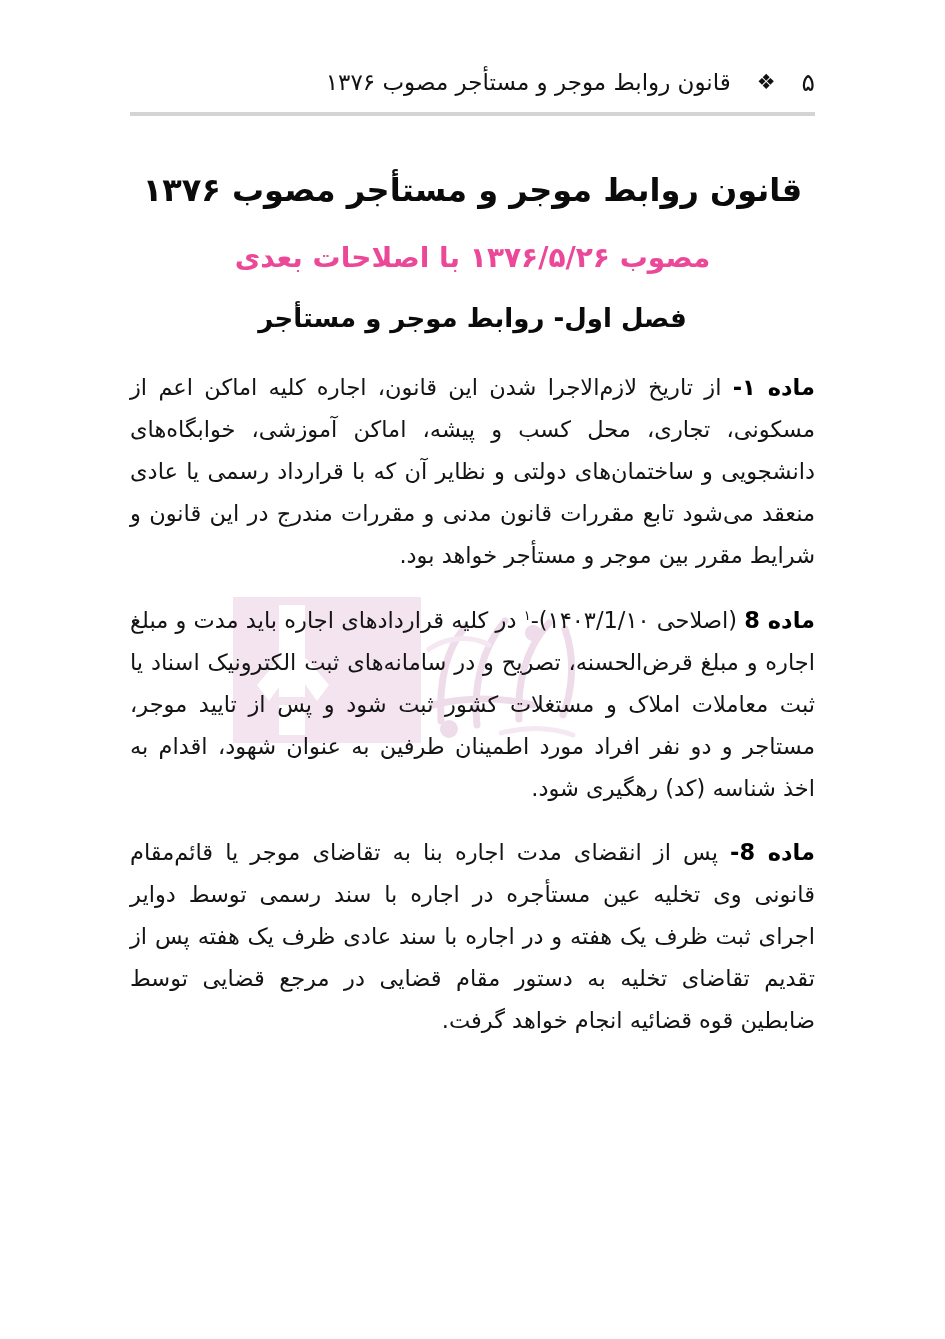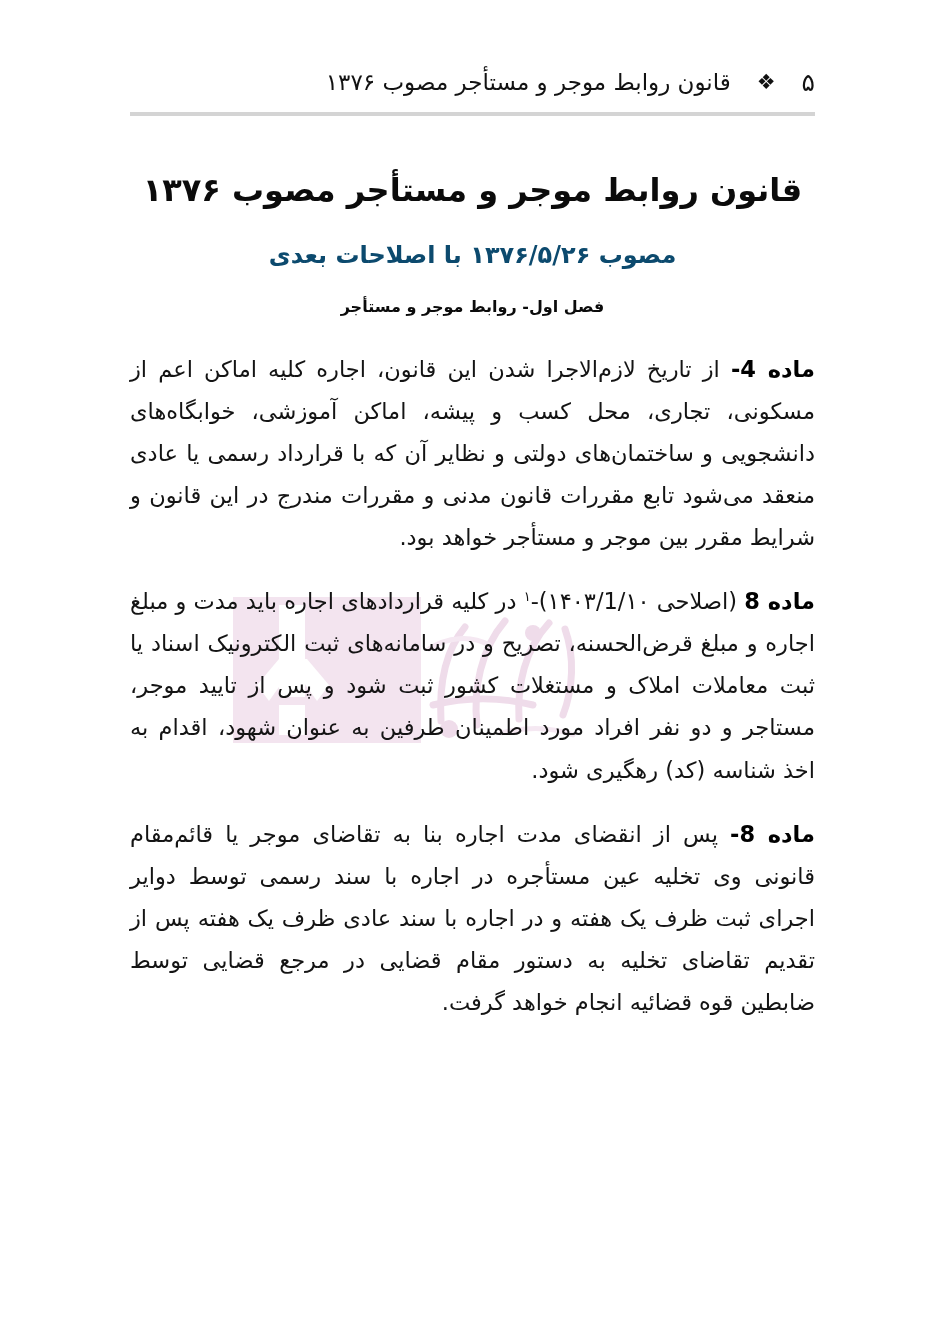--- a/index.html
+++ b/index.html
@@ -99,30 +99,30 @@
     font-size: 32px;
     font-weight: bold;
     color: #0b0b0b;
     letter-spacing: -0.3px;
     margin: 0 0 30px 0;
     line-height: 1.25;
   }
 
   .doc-subtitle {
     text-align: center;
-    font-size: 24px;
-    font-weight: bold;
-    color: #0c4a6e;
+    font-size: 28px;
+    font-weight: bold;
+    color: #ec4899;
     margin: 0 0 26px 0;
     line-height: 1.3;
   }
 
   .chapter-heading {
     text-align: center;
-    font-size: 16px;
+    font-size: 26px;
     font-weight: bold;
     color: #0b0b0b;
     margin: 0 0 30px 0;
     line-height: 1.3;
   }
 
   .article {
     font-size: 22.5px;
     line-height: 1.87;
     color: #141414;
@@ -186,21 +186,21 @@
     </svg>
   </div>
 
   <div class="content">
 
     <h1 class="doc-title">قانون روابط موجر و مستأجر مصوب ۱۳۷۶</h1>
     <div class="doc-subtitle">مصوب ۱۳۷۶/۵/۲۶ با اصلاحات بعدی</div>
     <h2 class="chapter-heading">فصل اول- روابط موجر و مستأجر</h2>
 
     <p class="article">
-      <span class="article-label">ماده 4-</span>
+      <span class="article-label">ماده ۱-</span>
       <span>از تاریخ لازم‌الاجرا شدن این قانون، اجاره کلیه اماکن اعم از مسکونی، تجاری، محل کسب و پیشه، اماکن آموزشی، خوابگاه‌های دانشجویی و ساختمان‌های دولتی و نظایر آن که با قرارداد رسمی یا عادی منعقد می‌شود تابع مقررات قانون مدنی و مقررات مندرج در این قانون و شرایط مقرر بین موجر و مستأجر خواهد بود.</span>
     </p>
 
     <p class="article">
       <span class="article-label">ماده 8</span>
       <span class="amend-note">(اصلاحی ۱۴۰۳/1/۱۰)-</span><span class="footnote-ref">۱</span>
       <span>در کلیه قراردادهای اجاره باید مدت و مبلغ اجاره و مبلغ قرض‌الحسنه، تصریح و در سامانه‌های ثبت الکترونیک اسناد یا ثبت معاملات املاک و مستغلات کشور ثبت شود و پس از تایید موجر، مستاجر و دو نفر افراد مورد اطمینان طرفین به عنوان شهود، اقدام به اخذ شناسه (کد) رهگیری شود.</span>
     </p>
 
     <p class="article">

